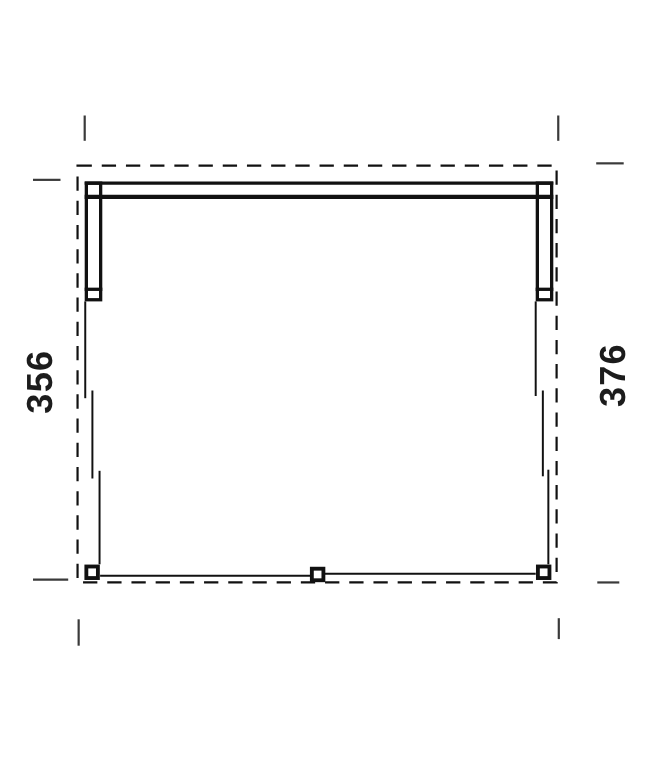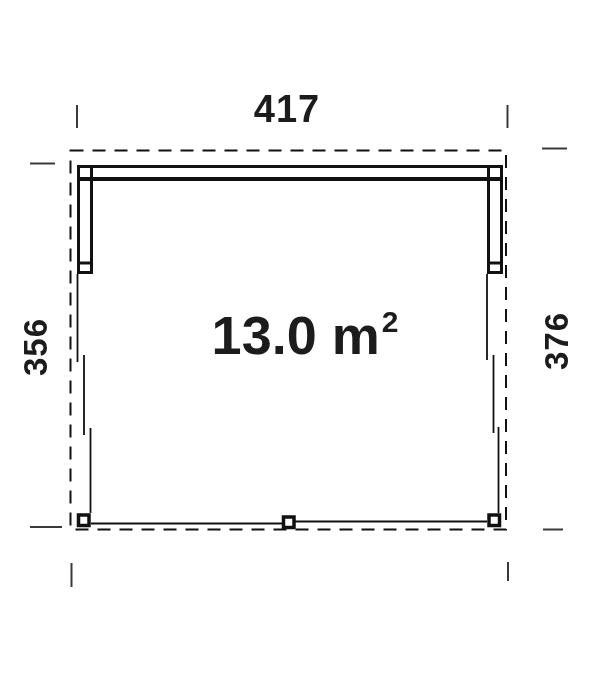--- a/index.html
+++ b/index.html
@@ -117,24 +117,20 @@
       <line x1="507.5" y1="105" x2="507.5" y2="128" stroke="#3a3a3a" stroke-width="2"></line>
       <line x1="71.5" y1="563" x2="71.5" y2="587" stroke="#3a3a3a" stroke-width="2"></line>
       <line x1="508" y1="562" x2="508" y2="581" stroke="#3a3a3a" stroke-width="2"></line>
       <line x1="30" y1="163.5" x2="55" y2="163.5" stroke="#3a3a3a" stroke-width="2"></line>
       <line x1="30" y1="527" x2="62" y2="527" stroke="#3a3a3a" stroke-width="2"></line>
       <line x1="542" y1="148.5" x2="567" y2="148.5" stroke="#3a3a3a" stroke-width="2"></line>
       <line x1="543" y1="529.5" x2="563" y2="529.5" stroke="#3a3a3a" stroke-width="2"></line>
     </g>
   </svg>
 
-  <div class="dim-label dim-top">417</div>
 
 
   <div class="dim-label dim-side dim-left">356</div>
 
   <div class="dim-label dim-side dim-right">376</div>
 
-  <div class="area-label">
-    <span>13.0 m</span><span class="sup">2</span>
-  </div>
 
 </div>
 
 </body></html>

